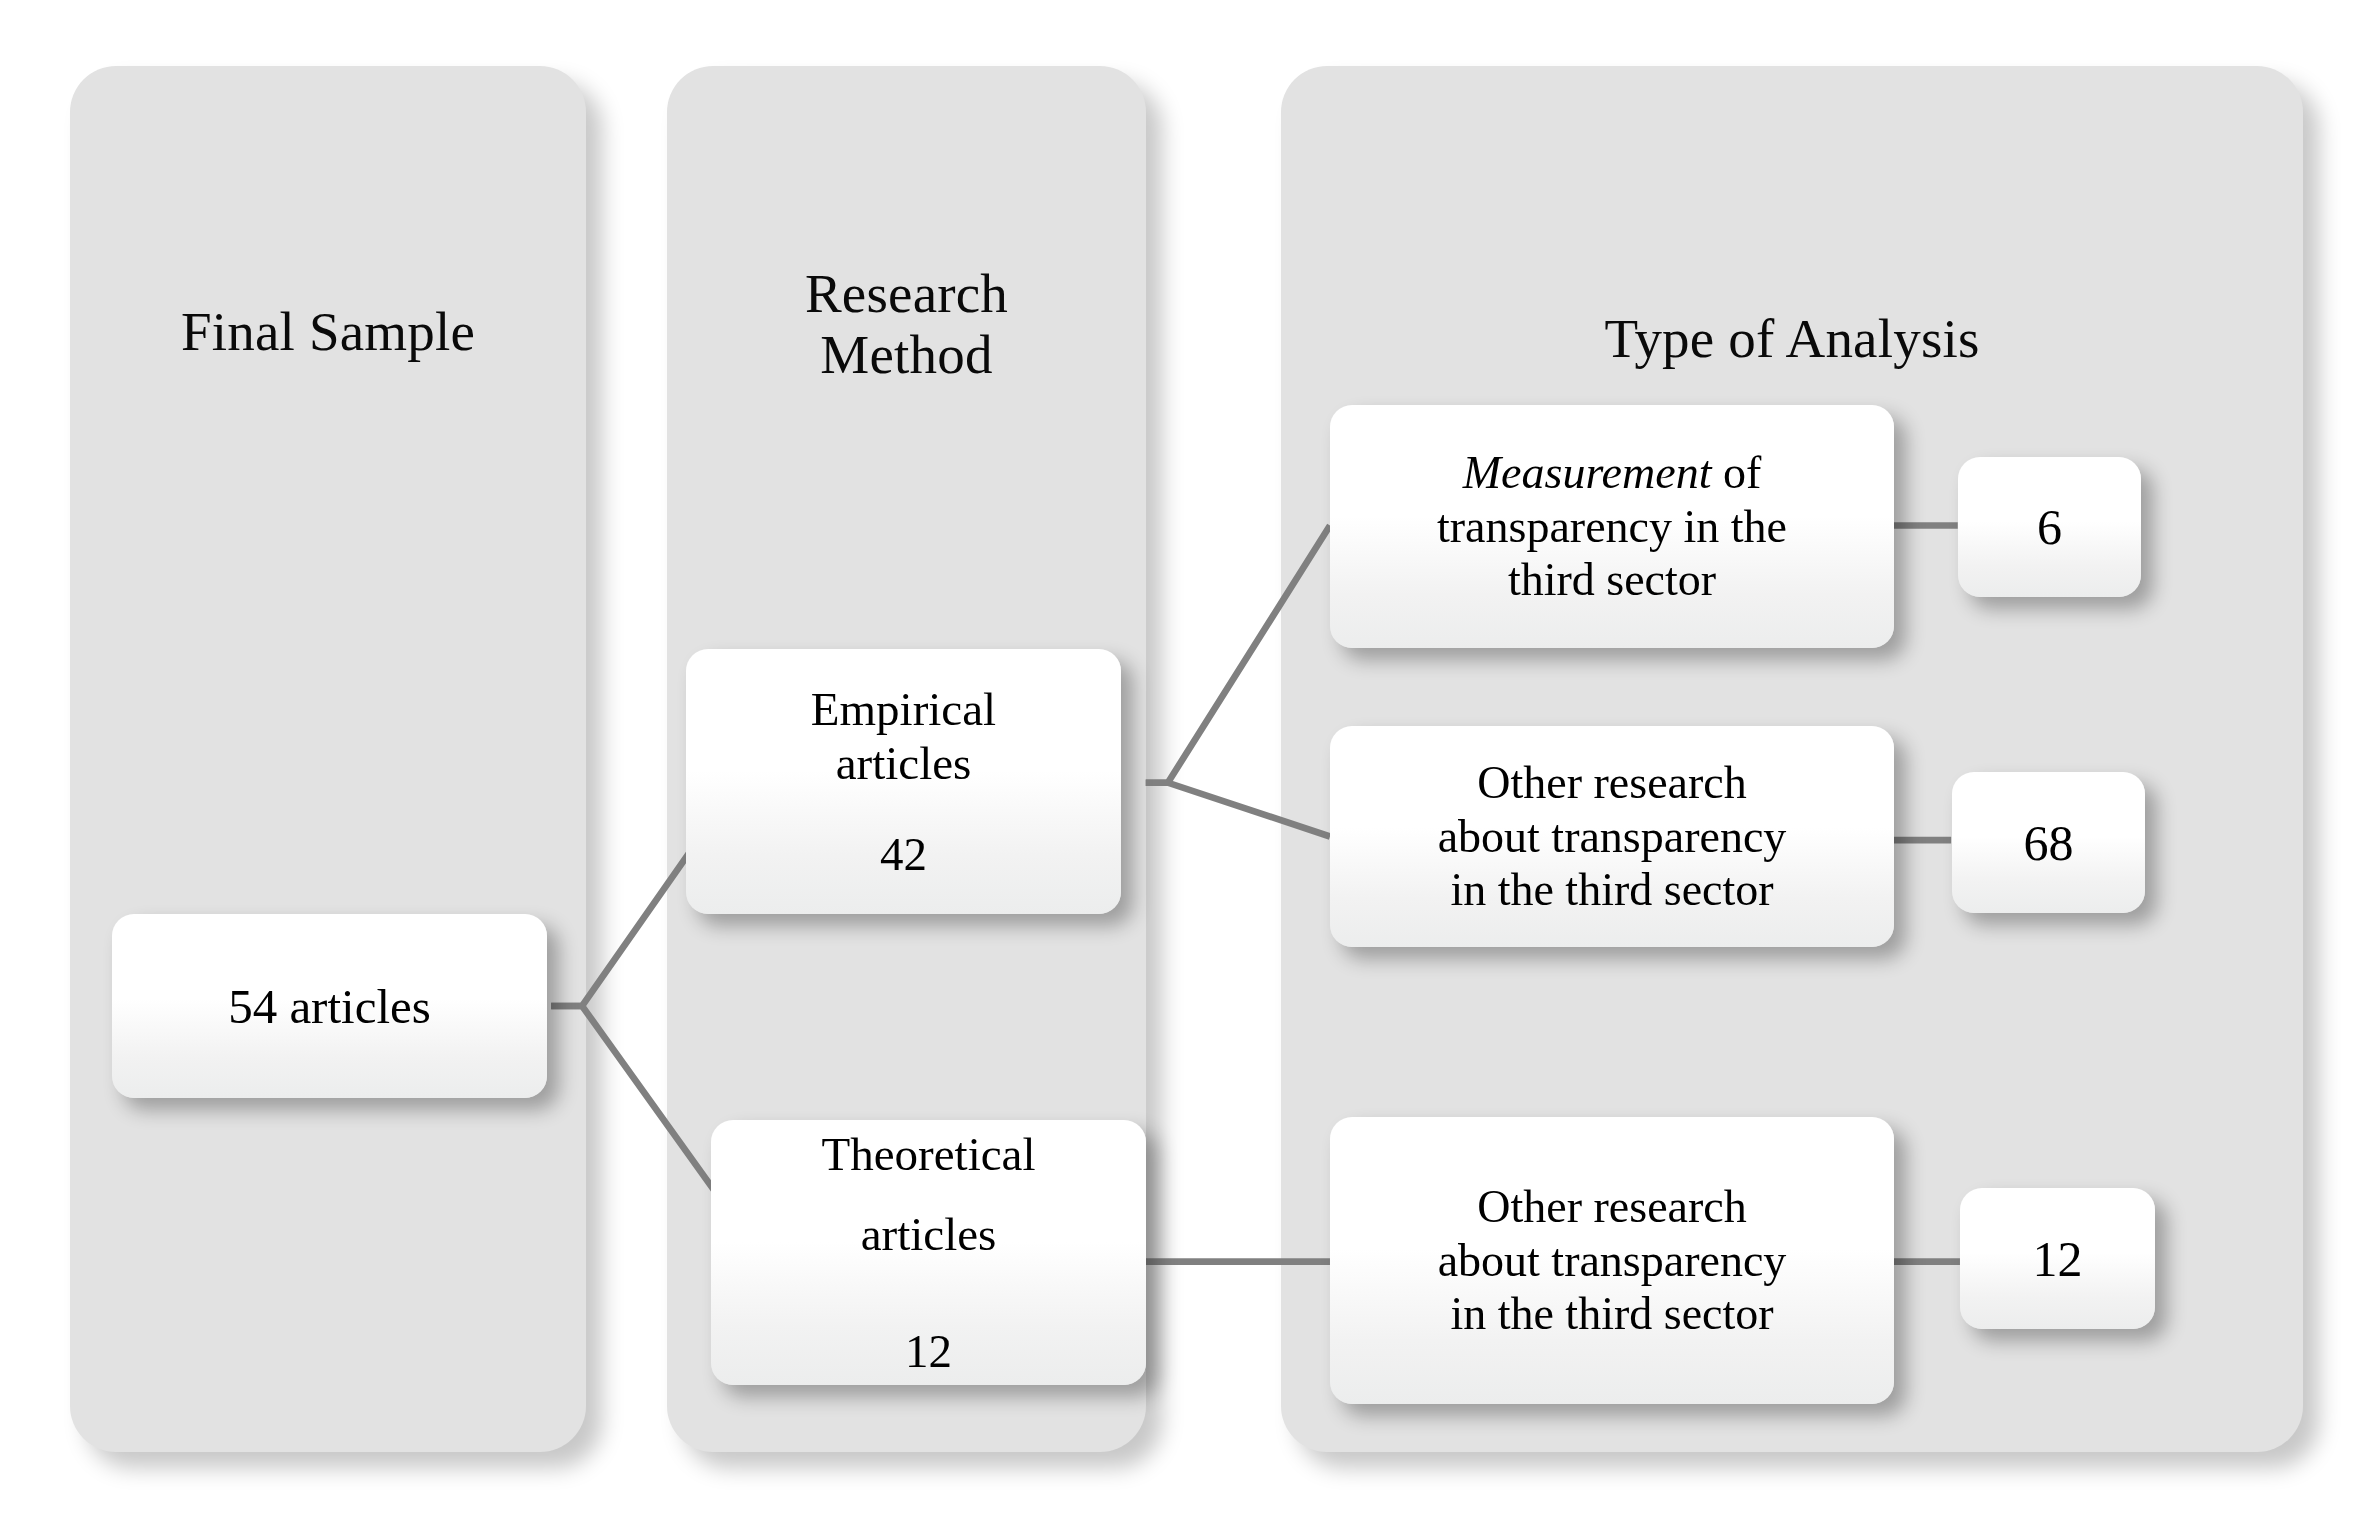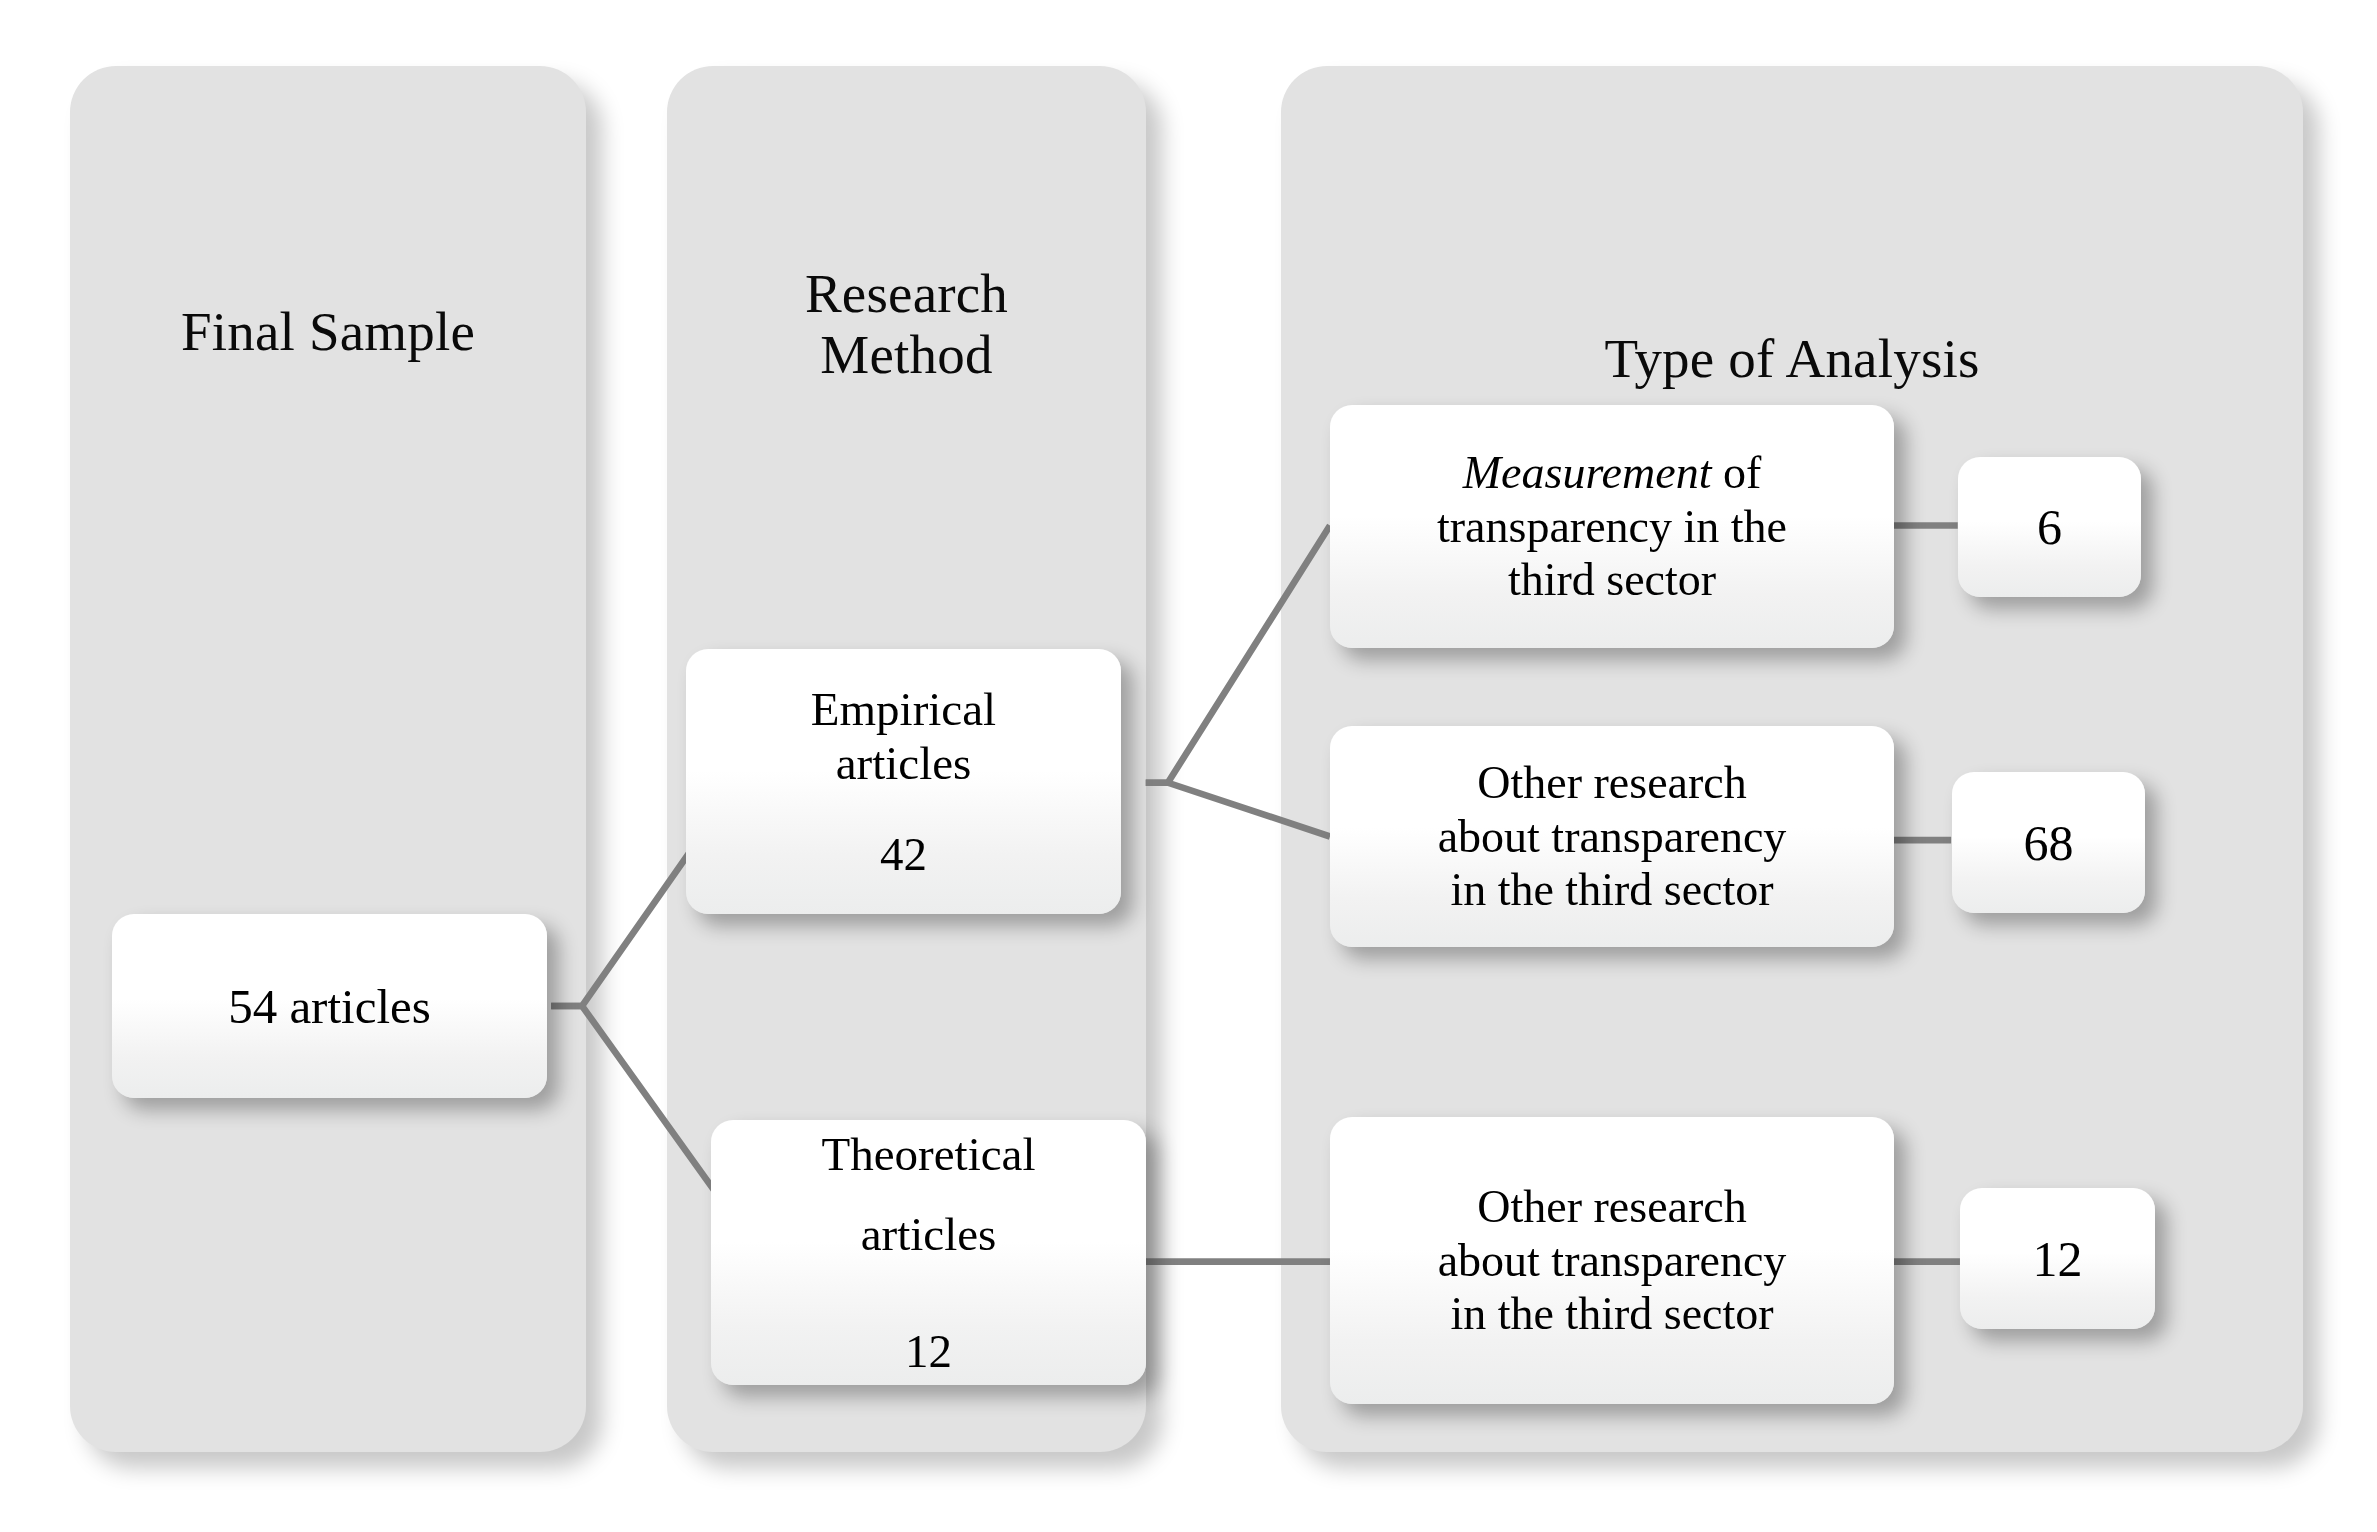--- a/index.html
+++ b/index.html
@@ -33,21 +33,21 @@
     width: 100%;
     text-align: center;
     color: #0a0a0a;
     font-size: 55px;
     line-height: 1.10;
     letter-spacing: 0.2px;
     white-space: pre-line;
   }
   #panel-final  .panel-title { top: 236px; }
   #panel-method .panel-title { top: 198px; }
-  #panel-type   .panel-title { top: 243px; margin-top: 20px; }
+  #panel-type   .panel-title { top: 243px; }
 
   
   #links {
     position: absolute;
     left: 0; top: 0;
     width: 2377px;
     height: 1533px;
     pointer-events: none;
   }
   #links polyline, #links line {

